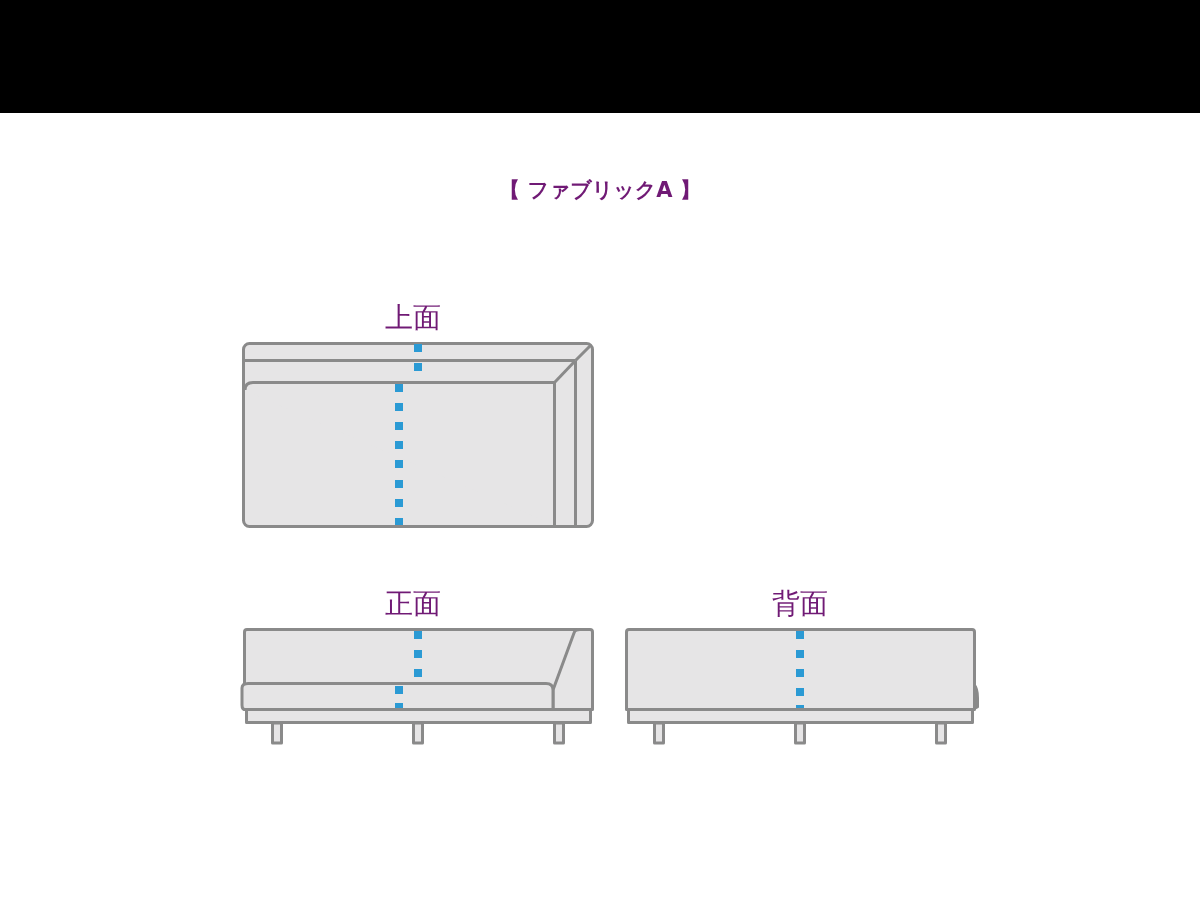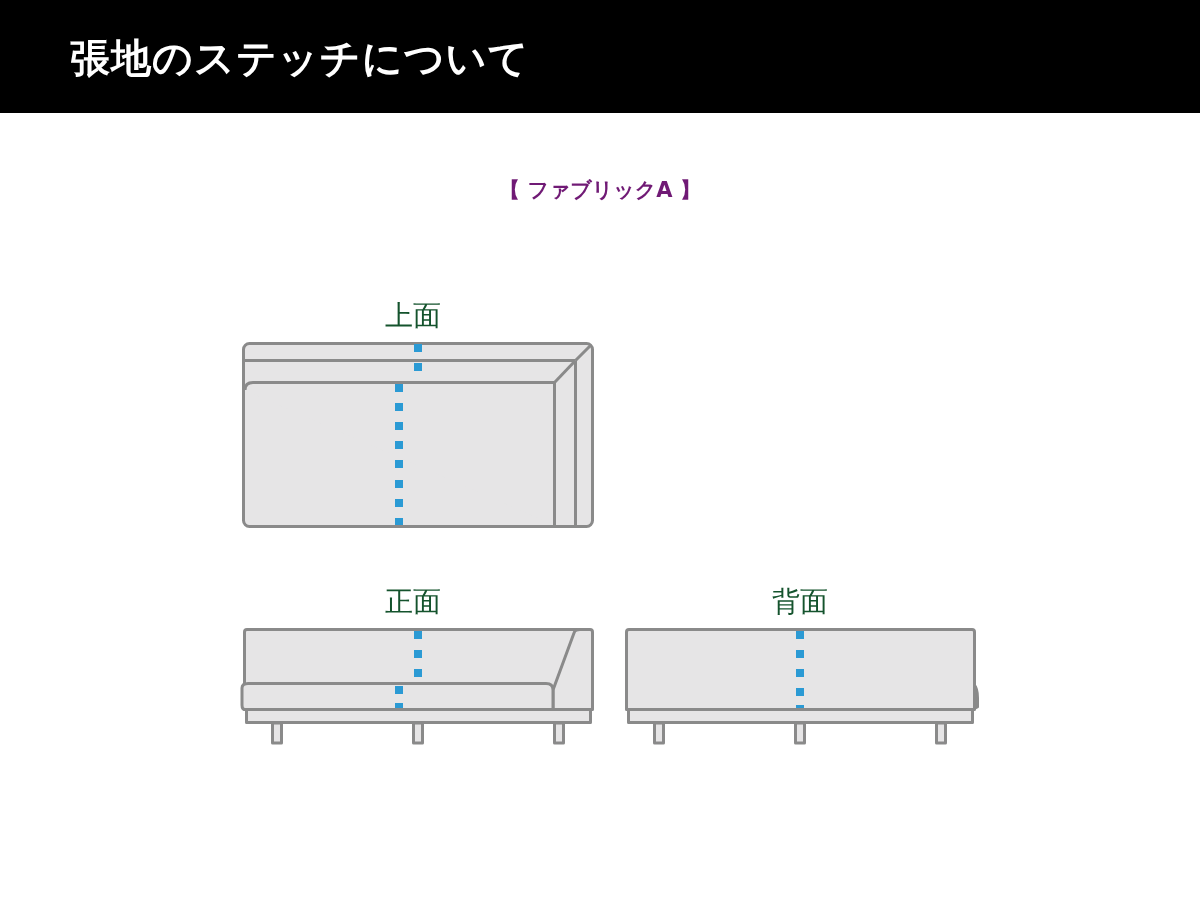--- a/index.html
+++ b/index.html
@@ -19,30 +19,29 @@
     position: absolute; right: 70px; top: 28px; color: #ffffff;
     font-family: "Liberation Sans", sans-serif; font-size: 50px; letter-spacing: -2px;
     line-height: 58px;
   }
   .subtitle {
     position: absolute; left: 0; width: 1200px; top: 174px; text-align: center;
     font-family: "DejaVu Sans", sans-serif; font-weight: bold; font-size: 21px; color: #701a75;
     line-height: 32px;
   }
   .view-label {
-    position: absolute; font-family: Liberation Mono, monospace; font-size: 28px; color: #14532d;
+    position: absolute; font-family: Liberation Serif, serif; font-size: 28px; color: #701a75;
     line-height: 36px; text-align: center; width: 160px;
   }
   svg.diagram { position: absolute; left: 0; top: 0; }
 </style>
 </head>
 <body>
 
 <div class="header">
-  <div class="header-title">張地のステッチについて</div>
 </div>
 
 <div class="subtitle">【 ファブリックA 】</div>
 
 <div class="view-label" style="left:333px; top:300px;">上面</div>
 <div class="view-label" style="left:333px; top:586px;">正面</div>
 <div class="view-label" style="left:720px; top:586px;">背面</div>
 
 <svg class="diagram" width="1200" height="900" viewBox="0 0 1200 900">
 

